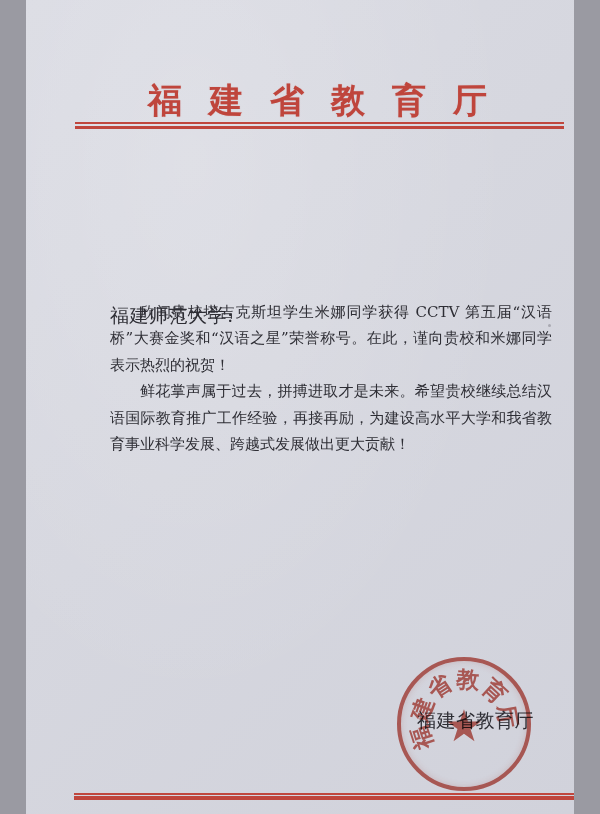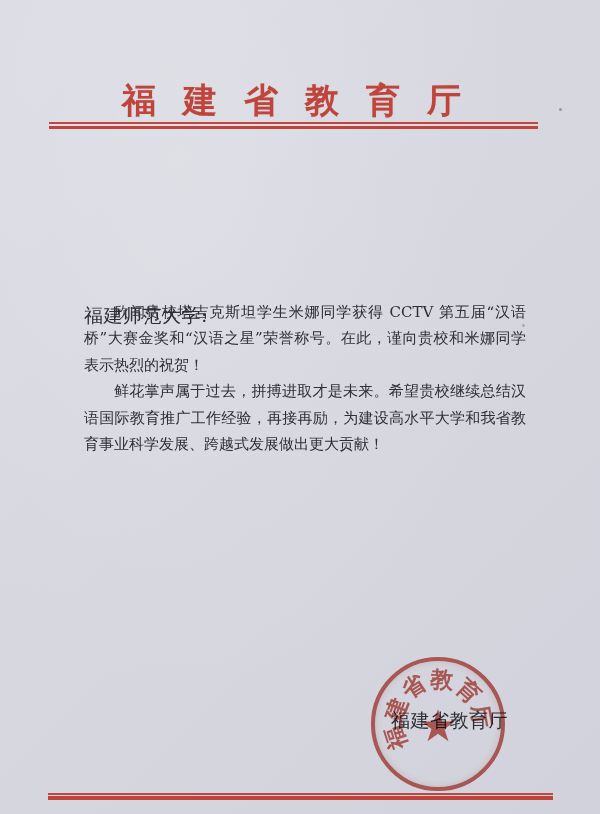--- a/index.html
+++ b/index.html
@@ -1,18 +1,18 @@
 <!DOCTYPE html>
 <html><head>
 <meta charset="utf-8">
 <style>
   html,body{margin:0;padding:0;background:#9a9aa2;}
   .page{
     position:relative;
-    width:600px;height:814px;
+    width:548px;height:814px;
     margin:0 auto;
     overflow:hidden;
     background:
       radial-gradient(ellipse at 30% 20%, rgba(255,255,255,.18), rgba(255,255,255,0) 60%),
       linear-gradient(135deg,#dadbe3 0%,#d6d7df 45%,#d1d2db 100%);
     font-family:"DejaVu Serif","Liberation Serif",serif;
     color:#2e2e35;
   }
   .letterhead{
     position:absolute;left:122px;top:78px;

